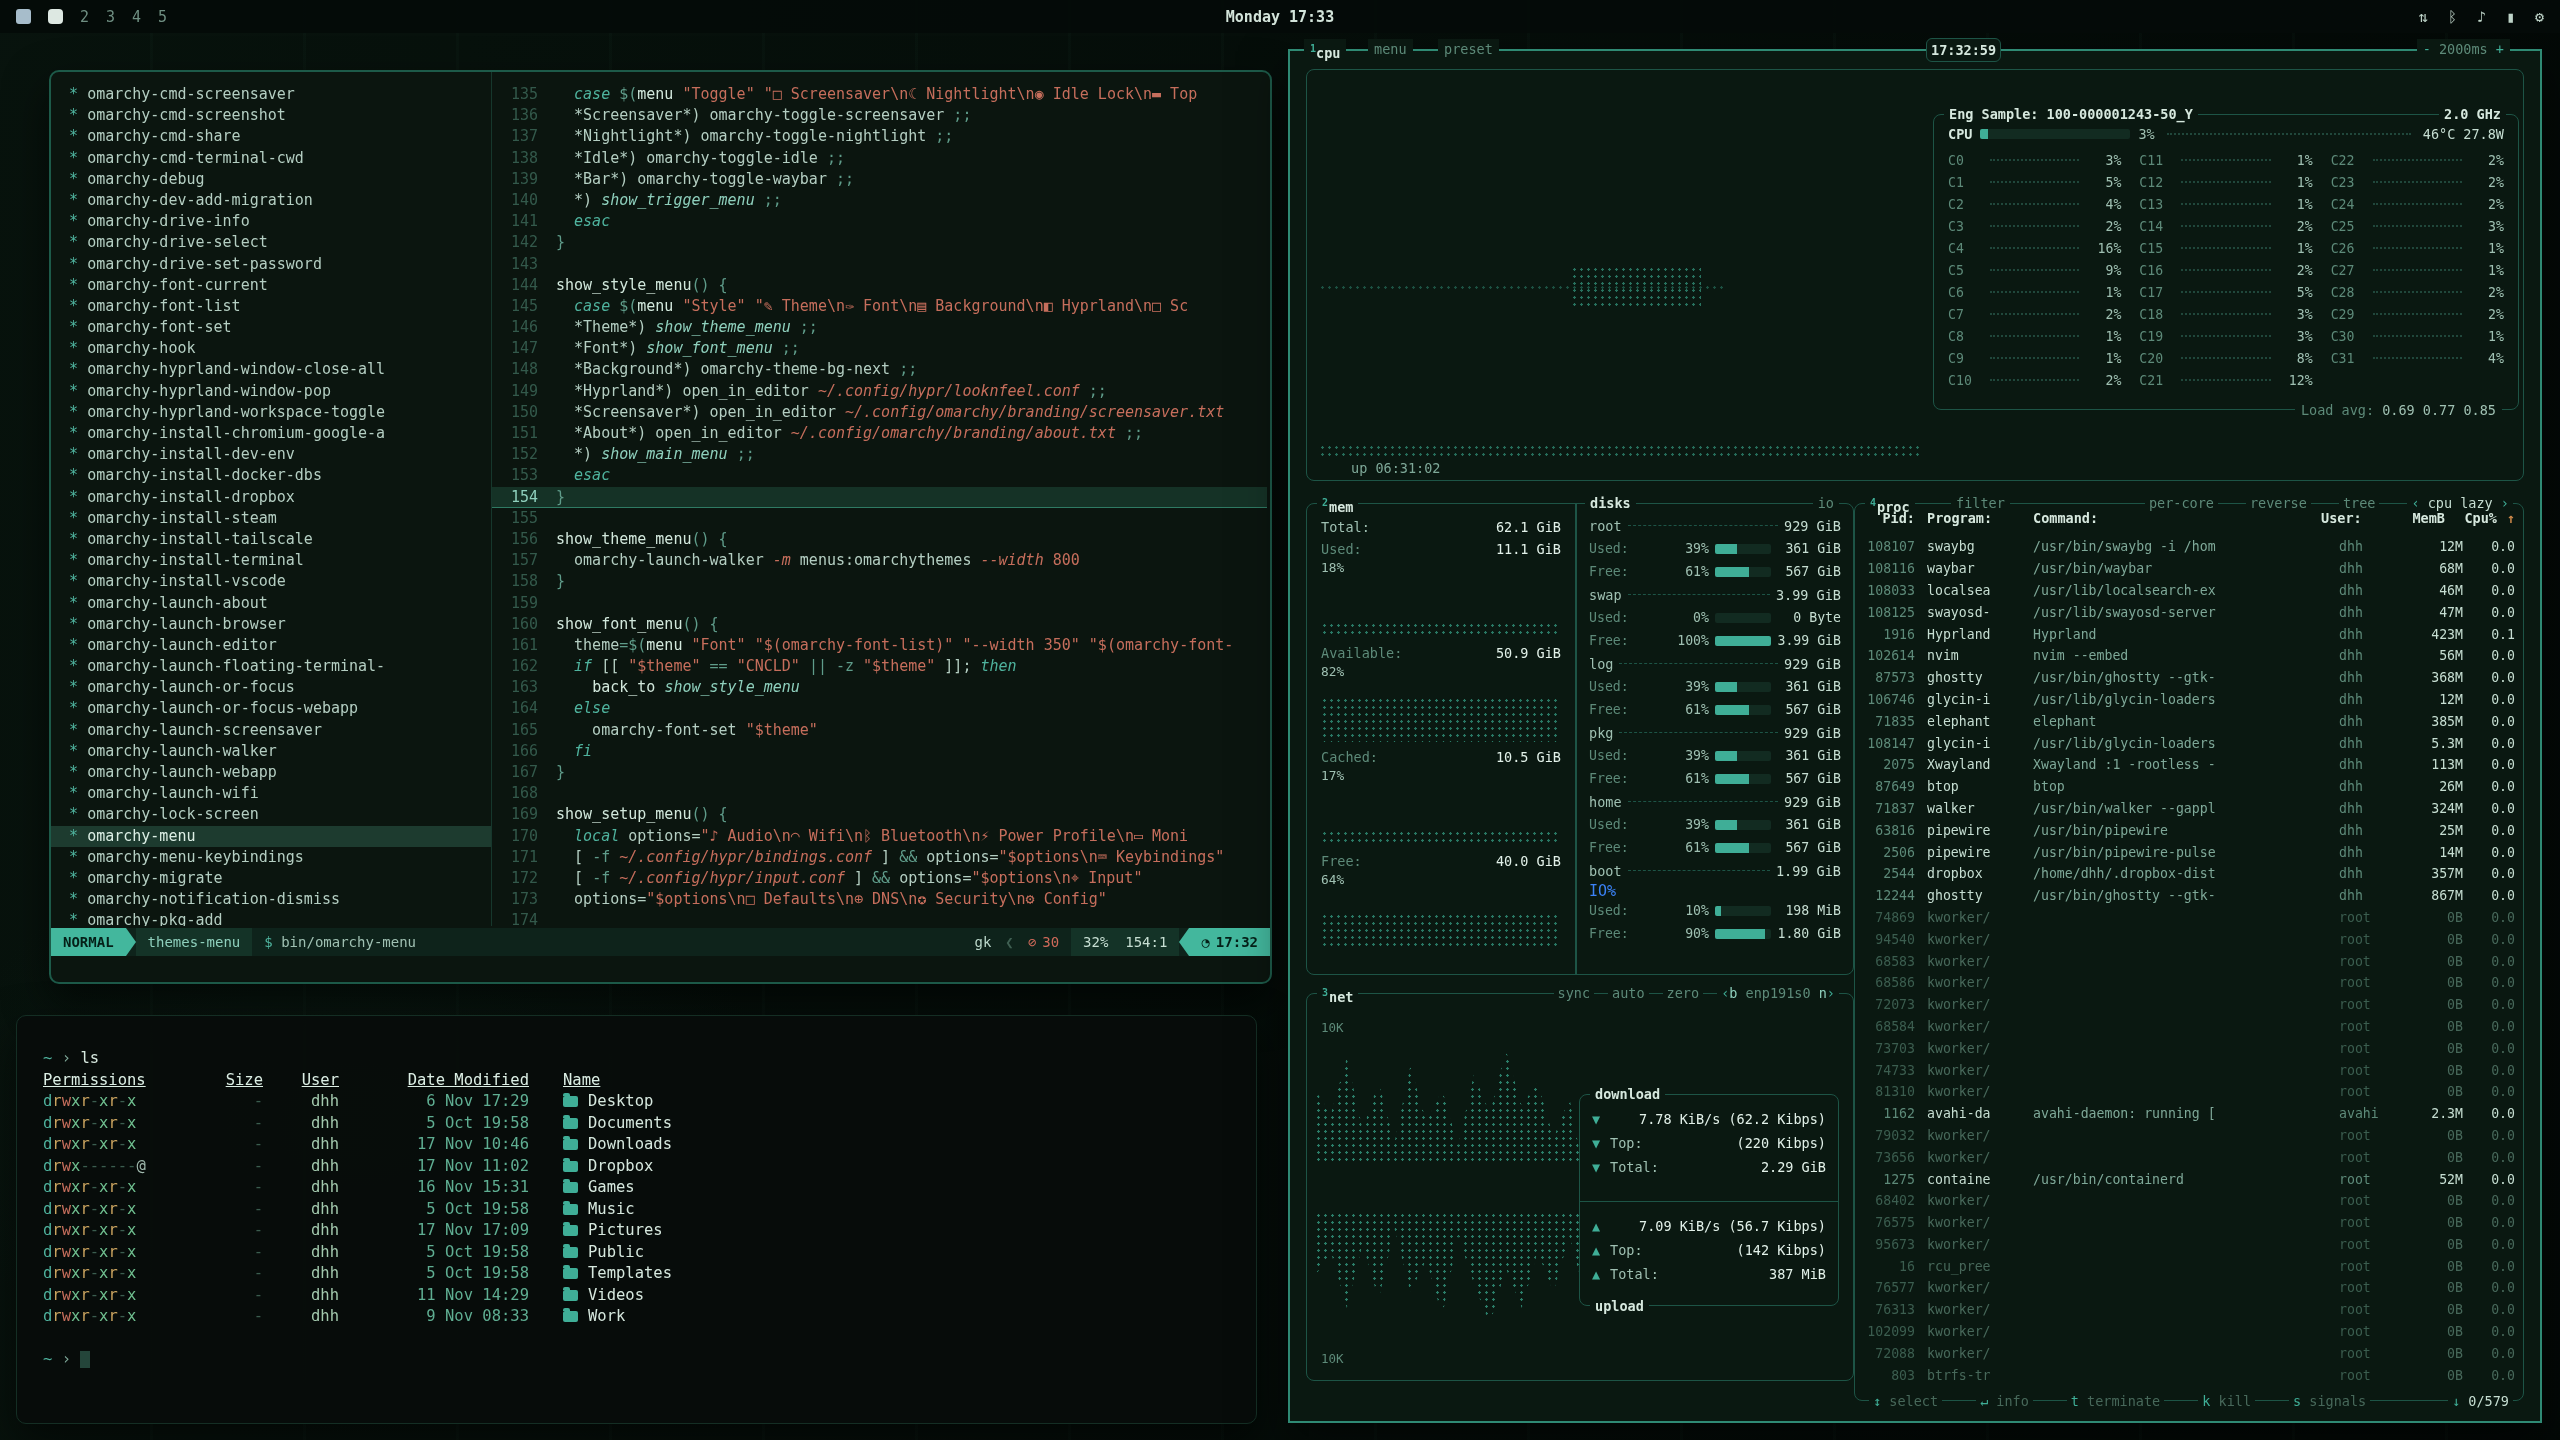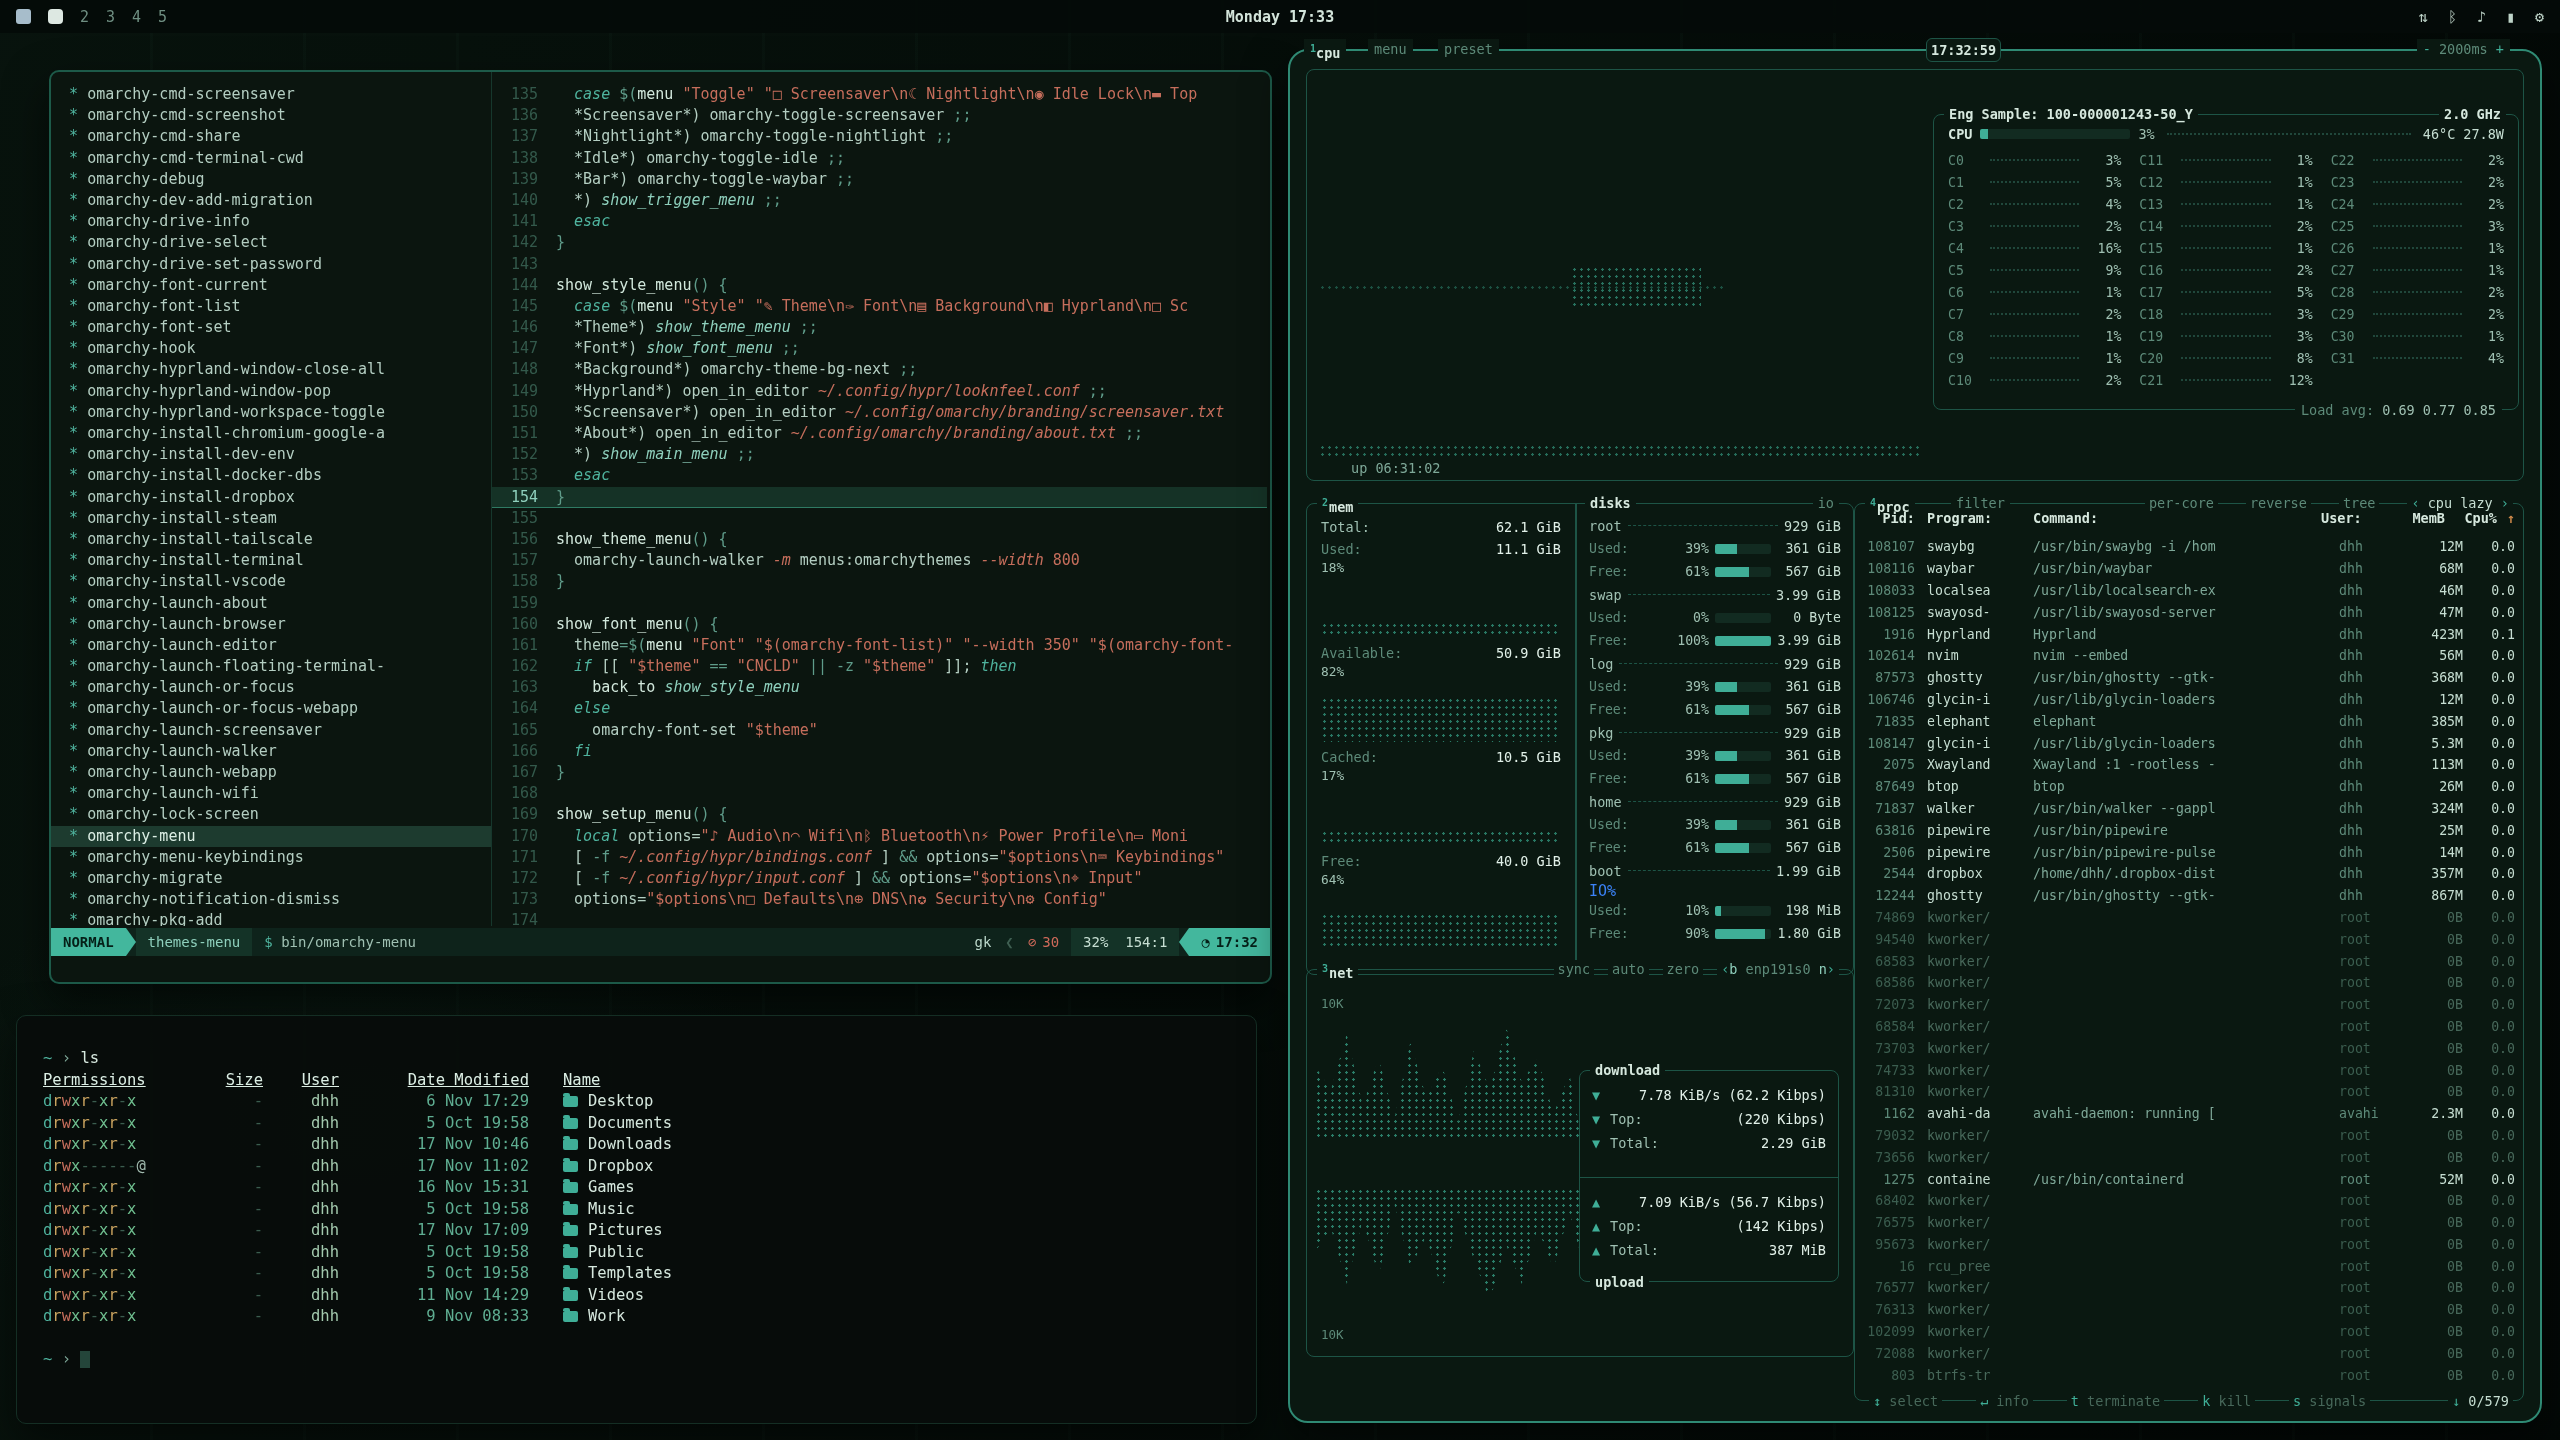--- a/index.html
+++ b/index.html
@@ -67,21 +67,21 @@
   .user{width:76px;text-align:right;color:#a3c9ae}.date{width:190px;text-align:right;color:#5fae92;white-space:pre}
   .name{flex:1;padding-left:34px;color:#d6e8de;display:flex;align-items:center}
   .perm i{font-style:normal}
   .pd{color:#4fb39e}.pr{color:#c9a35f}.pw{color:#c66e5c}.px_{color:#6fbf8f}.pn{color:#3b5d4f}.pa{color:#9fb8ad}
   .fold{display:inline-block;width:15px;height:11px;background:#3fae97;border-radius:2px;position:relative;margin-right:10px;flex:none}
   .fold::before{content:"";position:absolute;top:-3px;left:0;width:7px;height:3px;background:#3fae97;border-radius:2px 2px 0 0}
   .cursor{display:inline-block;width:10px;height:17px;background:#24453a;margin-left:9px;vertical-align:middle}
   .gap{height:21.5px}
 
   
-  .btop{left:1288px;top:49px;width:1254px;height:1374px;border:2px solid #2f8a74;border-radius:20px;
+  .btop{left:1288px;top:49px;width:1254px;height:1374px;border:2px solid #2f8a74;border-radius:0;
     background:#0a1811;font-size:13.5px;color:#cfe3d8}
   .bx{position:absolute;border:1.5px solid #1d5446;border-radius:8px}
   .blab{position:absolute;top:-10px;left:10px;background:#0a1811;padding:0 5px;font-weight:bold;color:#d6e8de;font-size:13.5px;line-height:18px;white-space:nowrap}
   .blab sup{color:#3fae97;font-size:10px;margin-right:1px}
   .blab.dim,.dim{color:#5d8a79;font-weight:normal}
   .tlab{position:absolute;top:-12px;background:#0a1811;padding:0 6px;font-weight:bold;color:#d6e8de;line-height:20px;white-space:nowrap}
   .tlab sup{color:#3fae97;font-size:10px}
   .tlab.dim{color:#5d8a79;font-weight:normal}
   .chipclock{position:absolute;top:-13px;left:636px;border:1.5px solid #1d5446;border-radius:6px;background:#0a1811;
     padding:0 4px;color:#d6e8de;font-weight:bold;line-height:22px}
@@ -125,21 +125,21 @@
   .dhdr .dash{flex:1;border-top:1.5px dashed #1d5446;margin:0 6px}
   .dhdr .dsize{color:#c6ded2}
   .drow{display:flex;align-items:center;height:23px;font-size:13.2px}
   .dlbl{width:46px;color:#5d8a79}
   .dpct{margin-left:auto;color:#9fc0b2;padding-right:6px}
   .dmeter{width:56px;height:10px;background:#122b21;border-radius:2px;overflow:hidden;flex:none}
   .dmeter i{display:block;height:100%;background:#3fae97}
   .dval{width:70px;text-align:right;color:#c6ded2}
   .diorow{height:17px;color:#3b82f6;font-size:15px}
 
-  .netbox{left:16px;top:918px;width:548px;height:388px}
+  .netbox{left:16px;top:942px;width:548px;height:388px}
   .netctl{position:absolute;top:-10px;right:14px;display:flex;gap:14px}
   .netctl>span{background:#0a1811;padding:0 4px;color:#5d8a79;line-height:18px}
   .tchip i{color:#3fae97;font-style:normal}.tchip em{color:#8fd0bd;font-style:normal}
   .ngraph{position:absolute;left:8px;right:8px;height:160px;opacity:.9}
   .ngraph.down{top:8px;clip-path:polygon(0% 100%,0% 55%,3% 70%,6% 35%,9% 80%,12% 50%,15% 88%,18% 40%,21% 75%,24% 55%,27% 90%,30% 45%,33% 70%,36% 30%,39% 65%,42% 50%,45% 85%,48% 60%,50% 95%,52% 75%,55% 100%,100% 100%)}
   .ngraph.up{bottom:8px;clip-path:polygon(0% 0%,0% 40%,3% 25%,6% 60%,9% 20%,12% 55%,15% 10%,18% 50%,21% 30%,24% 65%,27% 15%,30% 45%,33% 70%,36% 35%,39% 60%,42% 25%,45% 50%,48% 15%,50% 40%,53% 0%,100% 0%)}
   .scale{position:absolute;color:#5d8a79;font-size:12.5px}
   .scale.t{left:14px;top:26px}.scale.b{left:14px;bottom:14px}
   .netstats{position:absolute;left:272px;top:100px;width:260px;height:212px;border:1.5px solid #1d5446;border-radius:8px;background:#0a1811}
   .nshalf{position:absolute;left:0;right:0;padding:12px 12px 0}

